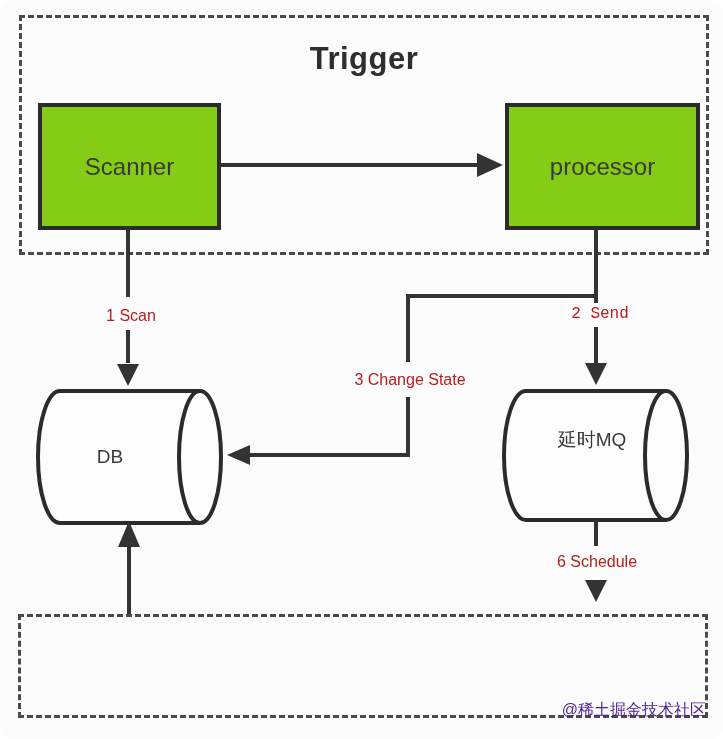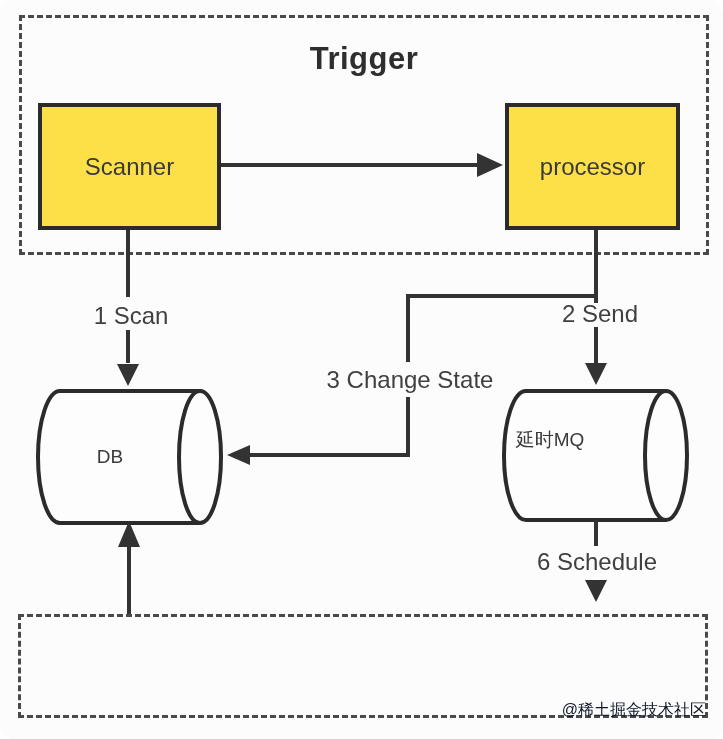--- a/index.html
+++ b/index.html
@@ -25,21 +25,21 @@
     font-size: 31px;
     font-weight: 700;
     color: #2e2e2e;
     letter-spacing: 0.5px;
     white-space: nowrap;
   }
   .node {
     position: absolute;
     border: 4px solid #2b2b2b;
     box-sizing: border-box;
-    background: #fde047;
+    background: #84cc16;
     display: flex;
     align-items: center;
     justify-content: center;
     font-size: 24px;
     color: #3a3a3a;
   }
   .line {
     position: absolute;
     background: #333333;
   }
@@ -64,89 +64,89 @@
     border-top: 22px solid #333333;
   }
   .arrow.up {
     border-left: 11px solid transparent;
     border-right: 11px solid transparent;
     border-bottom: 26px solid #333333;
   }
   .edge-label {
     position: absolute;
     transform: translate(-50%, -50%);
-    font-size: 24px;
-    color: #404040;
+    font-size: 16px;
+    color: #b91c1c;
     white-space: nowrap;
   }
   .cyl-label {
     position: absolute;
     display: flex;
     align-items: center;
     justify-content: center;
     box-sizing: border-box;
     font-size: 19px;
     color: #3a3a3a;
   }
   .cyl-svg { position: absolute; }
   .watermark {
     position: absolute;
     text-align: right;
     font-size: 16px;
-    color: #0f172a;
+    color: #4c1d95;
     white-space: nowrap;
   }
 </style>
 </head>
 <body>
 
 <div class="canvas">
 
   <div class="group" style="left:19px; top:15px; width:690px; height:240px;"></div>
   <div class="group-title" style="left:19px; width:690px; top:41px;">Trigger</div>
 
   <div class="node" style="left:38px; top:103px; width:183px; height:127px;">
     <span>Scanner</span>
   </div>
 
-  <div class="node" style="left:505px; top:103px; width:175px; height:127px;">
+  <div class="node" style="left:505px; top:103px; width:195px; height:127px;">
     <span>processor</span>
   </div>
 
   <div class="line" style="left:221px; top:163px; width:258px; height:4px;"></div>
   <div class="arrow right" style="left:477px; top:153px;"></div>
 
   <div class="line" style="left:126px; top:230px; width:4px; height:67px;"></div>
   <div class="edge-label" style="left:131px; top:316px;">1 Scan</div>
   <div class="line" style="left:126px; top:330px; width:4px; height:33px;"></div>
   <div class="arrow down" style="left:117px; top:364px;"></div>
 
   <svg class="cyl-svg" style="left:34px; top:389px;" width="190" height="136" viewBox="0 0 190 136">
     <path d="M 166 2 L 26 2 A 22 66 0 0 0 26 134 L 166 134" fill="#fdfdfd" stroke="#2b2b2b" stroke-width="4"></path>
     <ellipse cx="166" cy="68" rx="21" ry="66" fill="#fdfdfd" stroke="#2b2b2b" stroke-width="4"></ellipse>
   </svg>
   <div class="cyl-label" style="left:34px; top:389px; width:190px; height:136px; padding-right:38px;">DB</div>
 
   <div class="line" style="left:594px; top:230px; width:4px; height:73px;"></div>
-  <div class="edge-label" style="left:600px; top:314px;">2 Send</div>
+  <div class="edge-label" style="left:600px; top:314px;font-family:Liberation Mono, monospace;">2 Send</div>
   <div class="line" style="left:594px; top:327px; width:4px; height:36px;"></div>
   <div class="arrow down" style="left:585px; top:363px;"></div>
 
   <div class="line" style="left:406px; top:294px; width:192px; height:4px;"></div>
   <div class="line" style="left:406px; top:294px; width:4px; height:68px;"></div>
   <div class="edge-label" style="left:410px; top:380px;">3 Change State</div>
   <div class="line" style="left:406px; top:397px; width:4px; height:58px;"></div>
   <div class="line" style="left:250px; top:453px; width:160px; height:4px;"></div>
   <div class="arrow left" style="left:227px; top:445px;"></div>
 
   <svg class="cyl-svg" style="left:500px; top:389px;" width="190" height="133" viewBox="0 0 190 133">
     <path d="M 166 2 L 26 2 A 22 64.5 0 0 0 26 131 L 166 131" fill="#fdfdfd" stroke="#2b2b2b" stroke-width="4"></path>
     <ellipse cx="166" cy="66.5" rx="21" ry="64.5" fill="#fdfdfd" stroke="#2b2b2b" stroke-width="4"></ellipse>
   </svg>
-  <div class="cyl-label" style="left:472px; top:389px; width:190px; height:102px; padding-right:34px;">延时MQ</div>
+  <div class="cyl-label" style="left:514px; top:389px; width:190px; height:102px; padding-right:34px;">延时MQ</div>
 
   <div class="line" style="left:594px; top:520px; width:4px; height:26px;"></div>
   <div class="edge-label" style="left:597px; top:562px;">6 Schedule</div>
   <div class="arrow down" style="left:585px; top:580px;"></div>
 
   <div class="line" style="left:127px; top:547px; width:4px; height:67px;"></div>
   <div class="arrow up" style="left:118px; top:521px;"></div>
 
   <div class="group" style="left:18px; top:614px; width:690px; height:104px;"></div>
 

